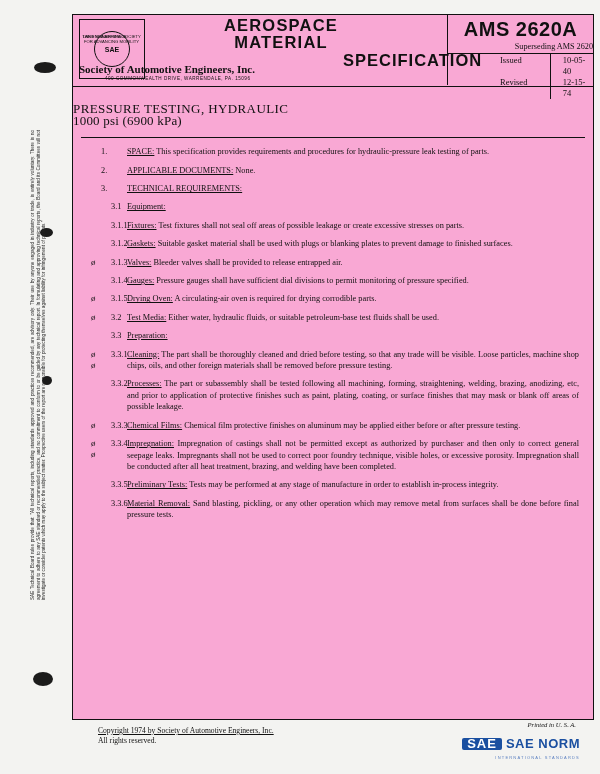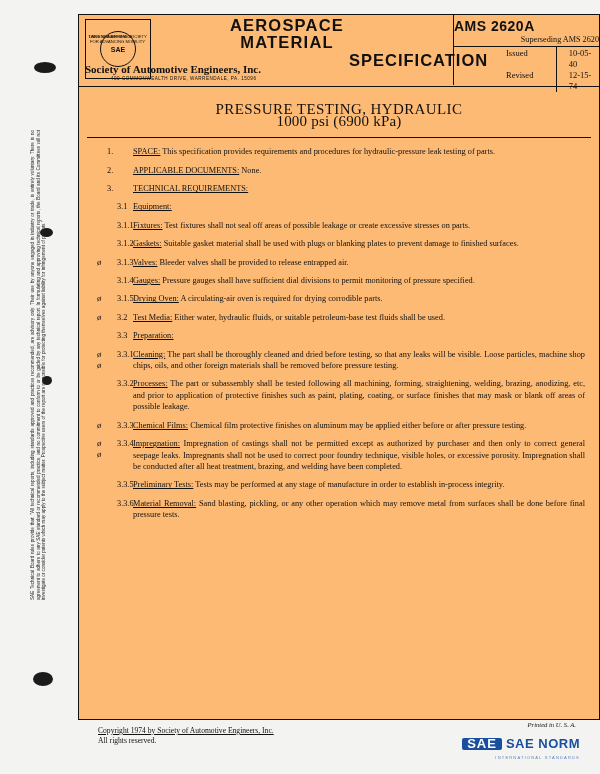--- a/index.html
+++ b/index.html
@@ -19,26 +19,26 @@
   
   .page {
     position: absolute;
     inset: 0;
     background: #f3f3f1;
   }
 
   
   .doc-frame {
     position: absolute;
-    left: 78px;
+    left: 72px;
     top: 14px;
     width: 522px;
     height: 706px;
     border: 1.5px solid #111;
-    background: #fdba74;
+    background: #f9a8d4;
     box-sizing: border-box;
   }
 
   
   .header {
     position: relative;
     height: 72px;
     border-bottom: 1.5px solid #111;
     box-sizing: border-box;
   }
@@ -135,23 +135,24 @@
   .right-header {
     position: absolute;
     right: 0;
     top: 0;
     width: 146px;
     height: 70px;
     border-left: 1.5px solid #111;
     box-sizing: border-box;
   }
   .ams-number {
-    font-family: "Liberation Sans", sans-serif;
-    font-weight: bold;
-    font-size: 14px;
+    text-align: center;
+    font-family: "Liberation Sans", sans-serif;
+    font-weight: bold;
+    font-size: 20px;
     letter-spacing: 0.5px;
     padding-top: 3px;
     color: #111;
   }
   .superseding {
     text-align: right;
     font-size: 8.2px;
     padding-top: 1px;
     padding-bottom: 2px;
     border-bottom: 1.2px solid #111;
@@ -174,23 +175,23 @@
   }
   .date-row .val {
     padding-left: 12px;
   }
   .date-row.first .lbl, .date-row.first .val {
     padding-top: 1px;
   }
 
   
   .subject {
-    text-align: center;
+    text-align: left;
     margin-top: 16px;
-    font-size: 15px;
+    font-size: 13px;
     letter-spacing: 0.4px;
     line-height: 12px;
   }
   .subject .line2 { letter-spacing: 0.2px; }
 
   .rule {
     height: 1.2px;
     background: #111;
     margin: 10px 8px 0 8px;
   }
@@ -414,21 +415,21 @@
           <div class="txt"><u>Test Media:</u><span>  Either water, hydraulic fluids, or suitable petroleum-base test fluids shall be used.</span></div>
         </div>
         <div class="clause">
           <div class="num l2">3.3</div>
           <div class="txt"><u>Preparation:</u><span></span></div>
         </div>
         <div class="clause">
           <div class="slash">ø</div>
           <div class="slash r2">ø</div>
           <div class="num l3">3.3.1</div>
-          <div class="txt"><u>Cleaning:</u><span>  The part shall be thoroughly cleaned and dried before testing, so that any leaks will be visible.  Loose particles, machine shop chips, oils, and other foreign materials shall be removed before pressure testing.</span></div>
+          <div class="txt"><u>Cleaning:</u><span>  The part shall be thoroughly cleaned and dried before testing, so that any trade will be visible.  Loose particles, machine shop chips, oils, and other foreign materials shall be removed before pressure testing.</span></div>
         </div>
         <div class="clause">
           <div class="num l3">3.3.2</div>
           <div class="txt"><u>Processes:</u><span>  The part or subassembly shall be tested following all machining, forming, straightening, welding, brazing, anodizing, etc, and prior to application of protective finishes such as paint, plating, coating, or surface finishes that may mask or blank off areas of possible leakage.</span></div>
         </div>
         <div class="clause">
           <div class="slash">ø</div>
           <div class="num l3">3.3.3</div>
           <div class="txt"><u>Chemical Films:</u><span>  Chemical film protective finishes on aluminum may be applied either before or after pressure testing.</span></div>
         </div>

